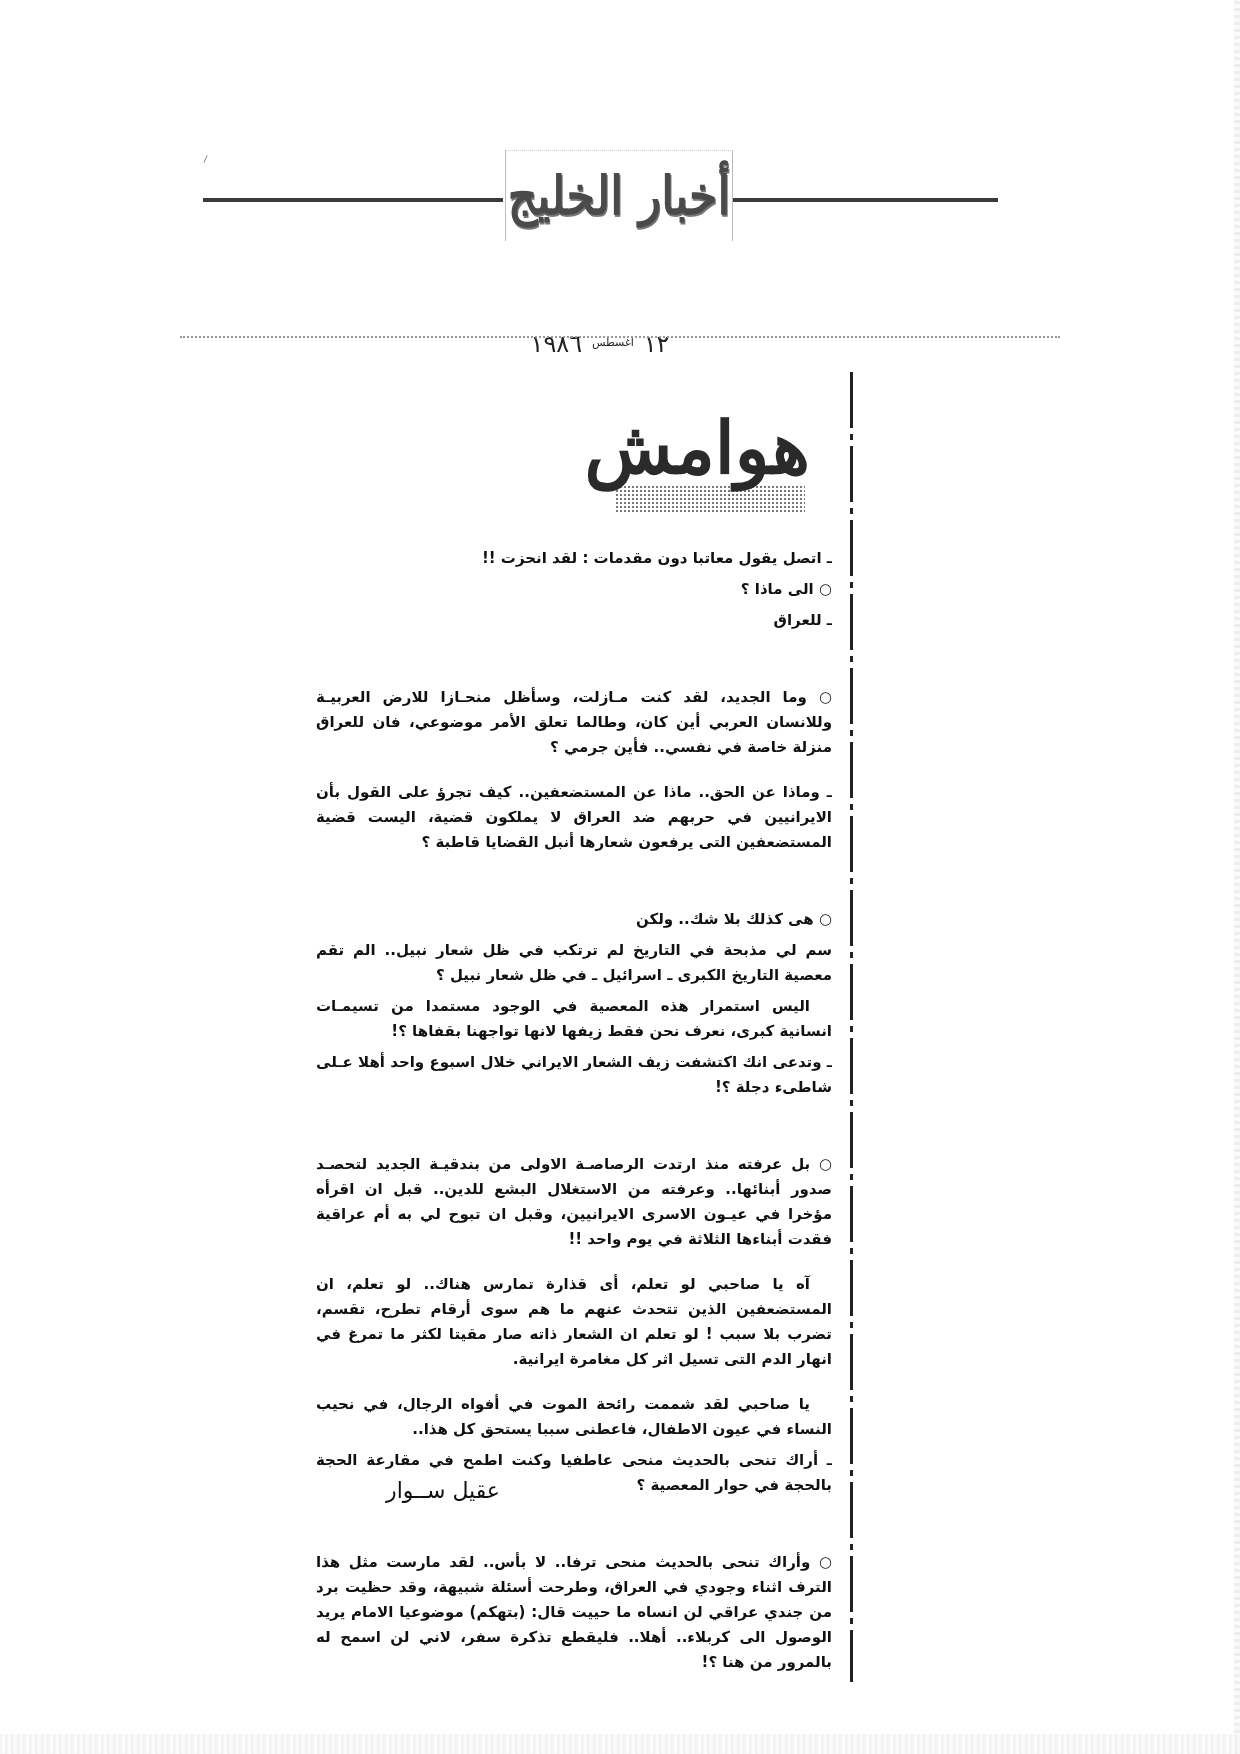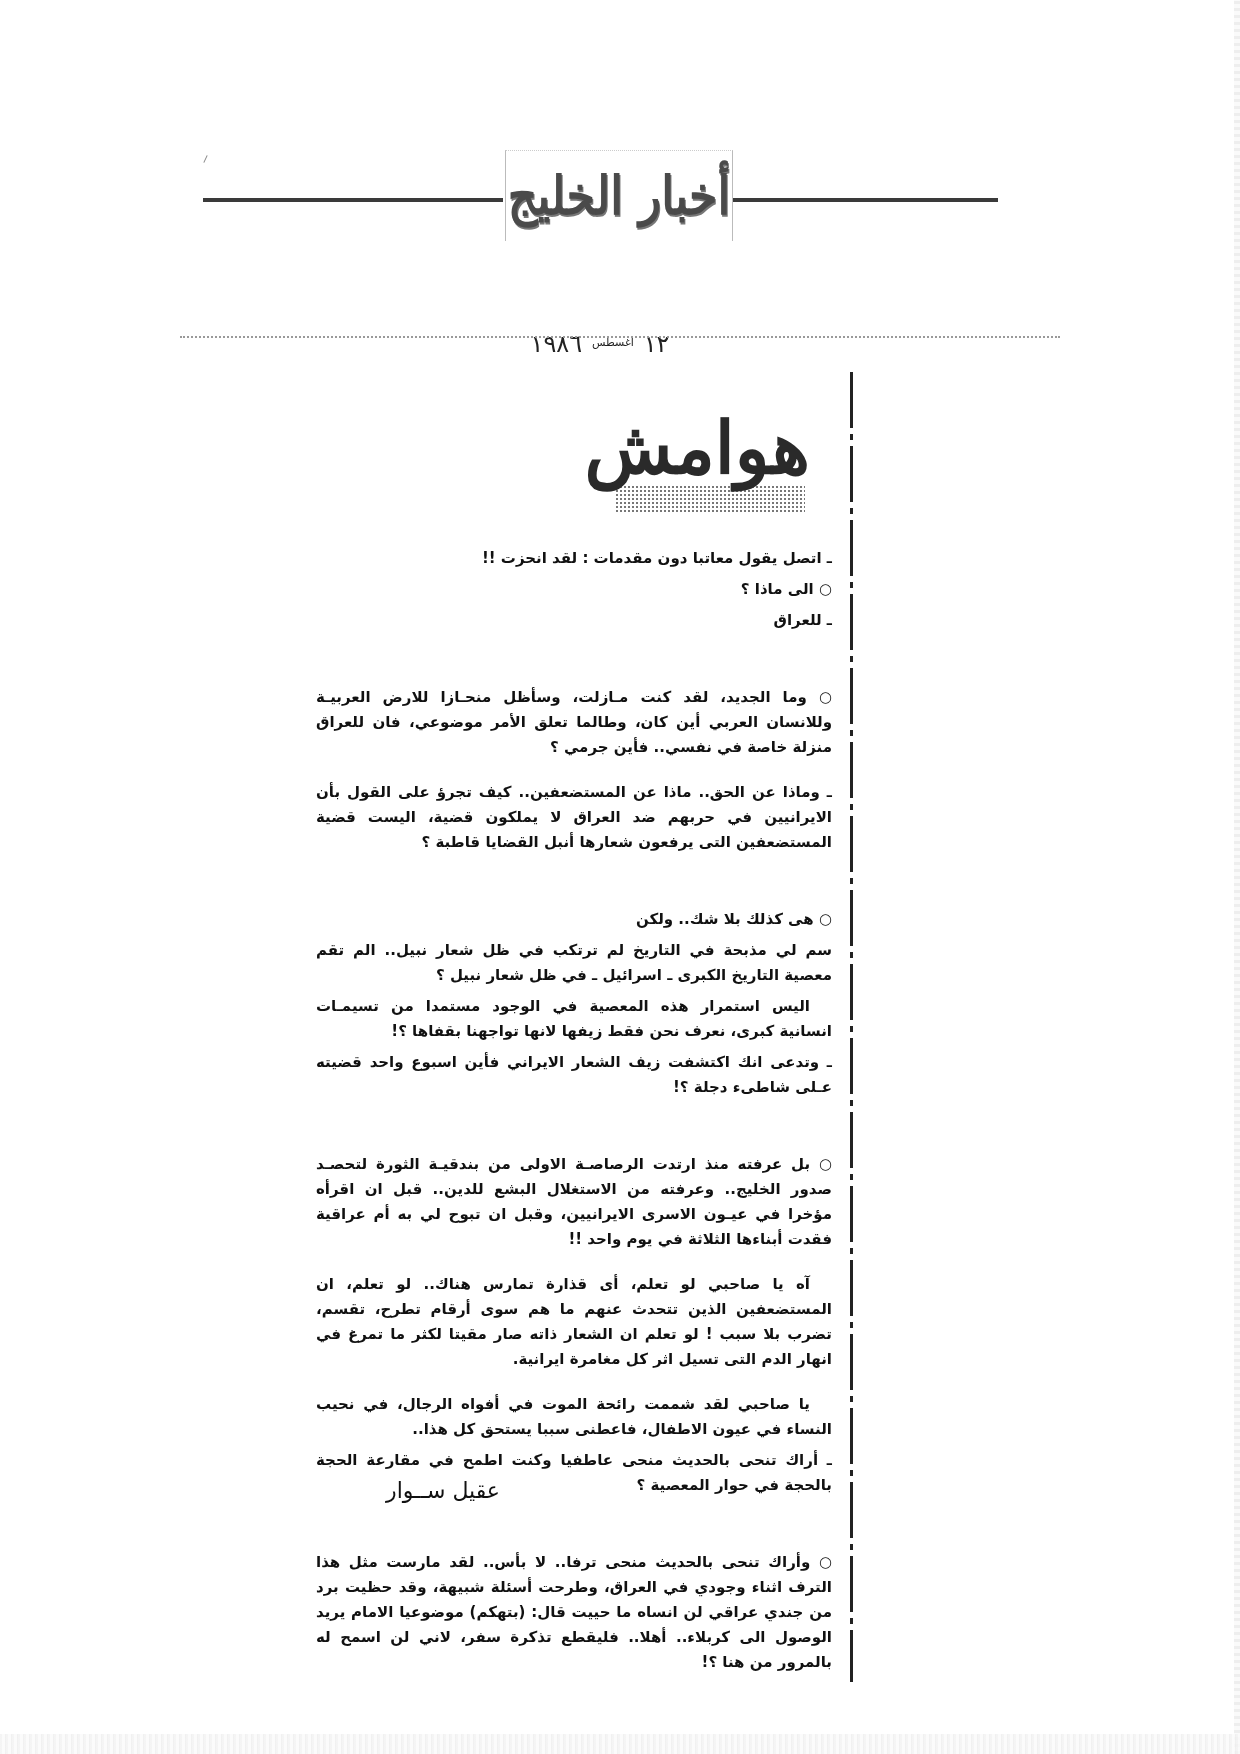--- a/index.html
+++ b/index.html
@@ -213,23 +213,23 @@
   <p class="short">○ الى ماذا ؟</p>
   <p class="short">ـ للعراق</p>
   <div class="gap-lg"></div>
   <p>○ وما الجديد، لقد كنت مـازلت، وسأظل منحـازا للارض العربيـة وللانسان العربي أين كان، وطالما تعلق الأمر موضوعي، فان للعراق منزلة خاصة في نفسي.. فأين جرمي ؟</p>
   <div class="gap-sm"></div>
   <p>ـ وماذا عن الحق.. ماذا عن المستضعفين.. كيف تجرؤ على القول بأن الايرانيين في حربهم ضد العراق لا يملكون قضية، اليست قضية المستضعفين التى يرفعون شعارها أنبل القضايا قاطبة ؟</p>
   <div class="gap-lg"></div>
   <p class="short">○ هى كذلك بلا شك.. ولكن</p>
   <p>سم لي مذبحة في التاريخ لم ترتكب في ظل شعار نبيل.. الم تقم معصية التاريخ الكبرى ـ اسرائيل ـ في ظل شعار نبيل ؟</p>
   <p class="indent">اليس استمرار هذه المعصية في الوجود مستمدا من تسيمـات انسانية كبرى، نعرف نحن فقط زيفها لانها تواجهنا بقفاها ؟!</p>
-  <p>ـ وتدعى انك اكتشفت زيف الشعار الايراني فأين اسبوع واحد قضيته عـلى شاطىء دجلة ؟!</p>
-  <div class="gap-lg"></div>
-  <p>○ بل عرفته منذ ارتدت الرصاصـة الاولى من بندقيـة الثورة لتحصـد صدور الخليج.. وعرفته من الاستغلال البشع للدين.. قبل ان اقرأه مؤخرا في عيـون الاسرى الايرانيين، وقبل ان تبوح لي به أم عراقية فقدت أبناءها الثلاثة في يوم واحد !!</p>
+  <p>ـ وتدعى انك اكتشفت زيف الشعار الايراني خلال اسبوع واحد أهلا عـلى شاطىء دجلة ؟!</p>
+  <div class="gap-lg"></div>
+  <p>○ بل عرفته منذ ارتدت الرصاصـة الاولى من بندقيـة الجديد لتحصـد صدور أبنائها.. وعرفته من الاستغلال البشع للدين.. قبل ان اقرأه مؤخرا في عيـون الاسرى الايرانيين، وقبل ان تبوح لي به أم عراقية فقدت أبناءها الثلاثة في يوم واحد !!</p>
   <div class="gap-sm"></div>
   <p class="indent">آه يا صاحبي لو تعلم، أى قذارة تمارس هناك.. لو تعلم، ان المستضعفين الذين تتحدث عنهم ما هم سوى أرقام تطرح، تقسم، تضرب بلا سبب ! لو تعلم ان الشعار ذاته صار مقيتا لكثر ما تمرغ في انهار الدم التى تسيل اثر كل مغامرة ايرانية.</p>
   <div class="gap-sm"></div>
   <p class="indent">يا صاحبي لقد شممت رائحة الموت في أفواه الرجال، في نحيب النساء في عيون الاطفال، فاعطنى سببا يستحق كل هذا..</p>
   <p>ـ أراك تنحى بالحديث منحى عاطفيا وكنت اطمح في مقارعة الحجة بالحجة في حوار المعصية ؟</p>
   <div class="gap-lg"></div>
   <p>○ وأراك تنحى بالحديث منحى ترفا.. لا بأس.. لقد مارست مثل هذا الترف اثناء وجودي في العراق، وطرحت أسئلة شبيهة، وقد حظيت برد من جندي عراقي لن انساه ما حييت قال: (بتهكم) موضوعيا الامام يريد الوصول الى كربلاء.. أهلا.. فليقطع تذكرة سفر، لاني لن اسمح له بالمرور من هنا ؟!</p>
 </article>
 
 <div class="signature">عقيل ســوار</div>

